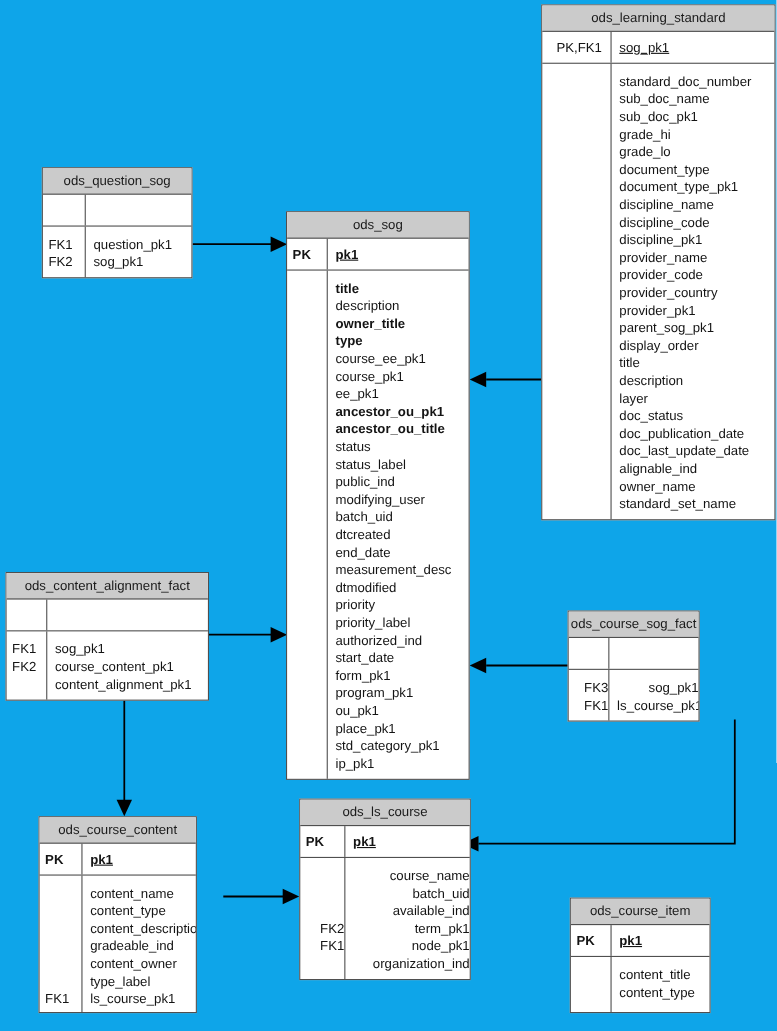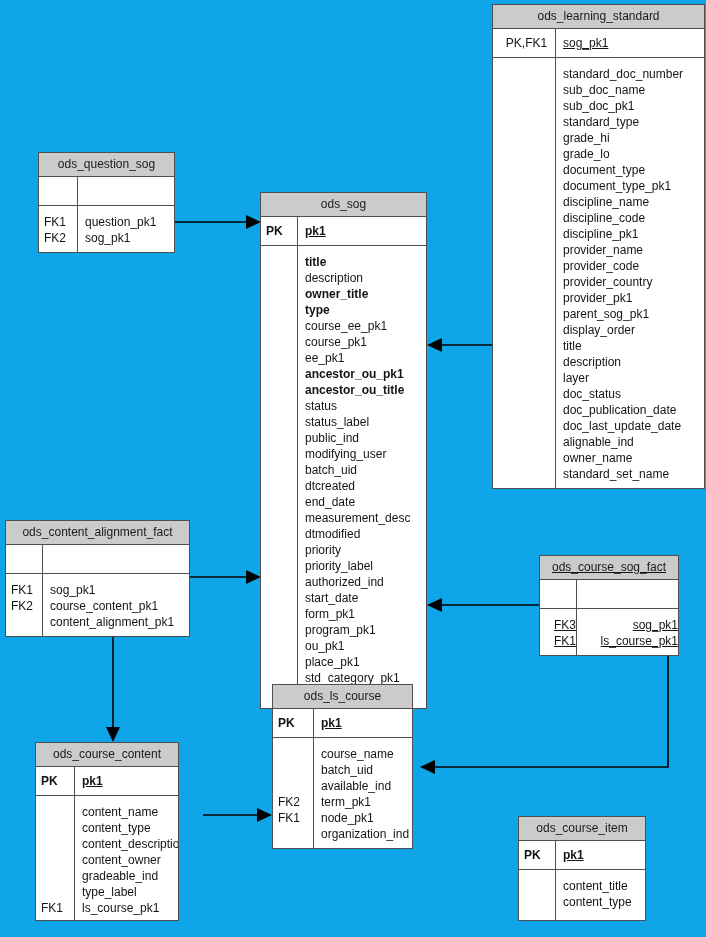--- a/index.html
+++ b/index.html
@@ -83,24 +83,20 @@
         <div class="row">
           <span class="kcell" style="width: 62px; flex-basis: 62px;"></span>
           <span class="fcell">sub_doc_name</span>
         </div>
         <div class="row">
           <span class="kcell" style="width: 62px; flex-basis: 62px;"></span>
           <span class="fcell">sub_doc_pk1</span>
         </div>
         <div class="row">
           <span class="kcell" style="width: 62px; flex-basis: 62px;"></span>
-          <span class="fcell">standard_type</span>
-        </div>
-        <div class="row">
-          <span class="kcell" style="width: 62px; flex-basis: 62px;"></span>
           <span class="fcell">grade_hi</span>
         </div>
         <div class="row">
           <span class="kcell" style="width: 62px; flex-basis: 62px;"></span>
           <span class="fcell">grade_lo</span>
         </div>
         <div class="row">
           <span class="kcell" style="width: 62px; flex-basis: 62px;"></span>
           <span class="fcell">document_type</span>
         </div>
@@ -346,21 +342,21 @@
         <div class="row">
           <span class="kcell" style="width: 36px; flex-basis: 36px;">FK2</span>
           <span class="fcell">course_content_pk1</span>
         </div>
         <div class="row">
           <span class="kcell" style="width: 36px; flex-basis: 36px;"></span>
           <span class="fcell">content_alignment_pk1</span>
         </div>
       </div>
     </div>
-  <div class="etable" style="left: 539px; top: 555px; width: 140px; text-decoration: underline;">
+  <div class="etable" style="left: 516px; top: 555px; width: 120px;">
       <div class="thead">ods_course_sog_fact</div>
       <div class="sect pk">
         <div class="vline" style="left: 36px;"></div>
         <div class="row">
           <span class="kcell" style="width: 36px; flex-basis: 36px;"></span>
           <span class="fcell"></span>
         </div>
       </div>
       <div class="sect attrs" style="padding-top: 8px; padding-bottom: 6px; text-align: right;">
         <div class="vline" style="left: 36px;"></div>
@@ -392,46 +388,46 @@
         <div class="row">
           <span class="kcell" style="width: 38px; flex-basis: 38px;"></span>
           <span class="fcell">content_type</span>
         </div>
         <div class="row">
           <span class="kcell" style="width: 38px; flex-basis: 38px;"></span>
           <span class="fcell">content_description</span>
         </div>
         <div class="row">
           <span class="kcell" style="width: 38px; flex-basis: 38px;"></span>
+          <span class="fcell">gradeable_ind</span>
+        </div>
+        <div class="row">
+          <span class="kcell" style="width: 38px; flex-basis: 38px;"></span>
           <span class="fcell">content_owner</span>
-        </div>
-        <div class="row">
-          <span class="kcell" style="width: 38px; flex-basis: 38px;"></span>
-          <span class="fcell">gradeable_ind</span>
         </div>
         <div class="row">
           <span class="kcell" style="width: 38px; flex-basis: 38px;"></span>
           <span class="fcell">type_label</span>
         </div>
         <div class="row">
           <span class="kcell" style="width: 38px; flex-basis: 38px;">FK1</span>
           <span class="fcell">ls_course_pk1</span>
         </div>
       </div>
     </div>
-  <div class="etable" style="left: 272px; top: 684px; width: 141px;">
+  <div class="etable" style="left: 272px; top: 726px; width: 156px;">
       <div class="thead">ods_ls_course</div>
       <div class="sect pk">
         <div class="vline" style="left: 40px;"></div>
         <div class="row">
           <span class="kcell b" style="width: 40px; flex-basis: 40px;">PK</span>
           <span class="fcell b u">pk1</span>
         </div>
       </div>
-      <div class="sect attrs" style="padding-top: 8px; padding-bottom: 6px;">
+      <div class="sect attrs" style="padding-top: 8px; padding-bottom: 6px; text-align: right;">
         <div class="vline" style="left: 40px;"></div>
         <div class="row">
           <span class="kcell" style="width: 40px; flex-basis: 40px;"></span>
           <span class="fcell">course_name</span>
         </div>
         <div class="row">
           <span class="kcell" style="width: 40px; flex-basis: 40px;"></span>
           <span class="fcell">batch_uid</span>
         </div>
         <div class="row">

